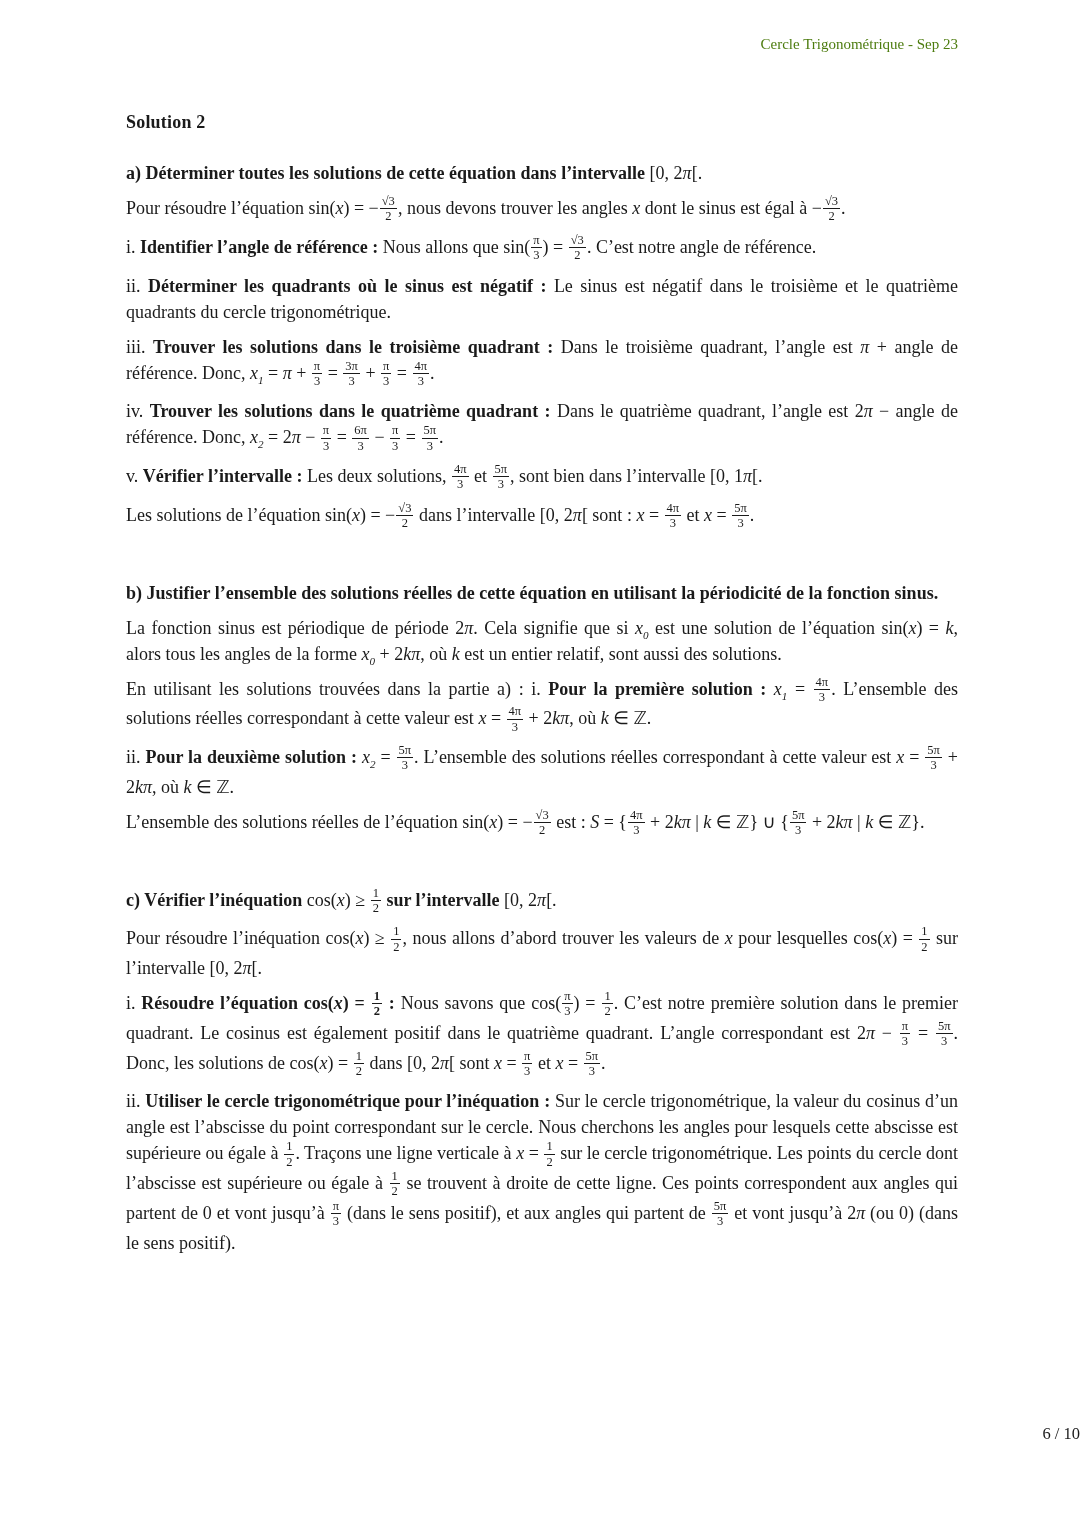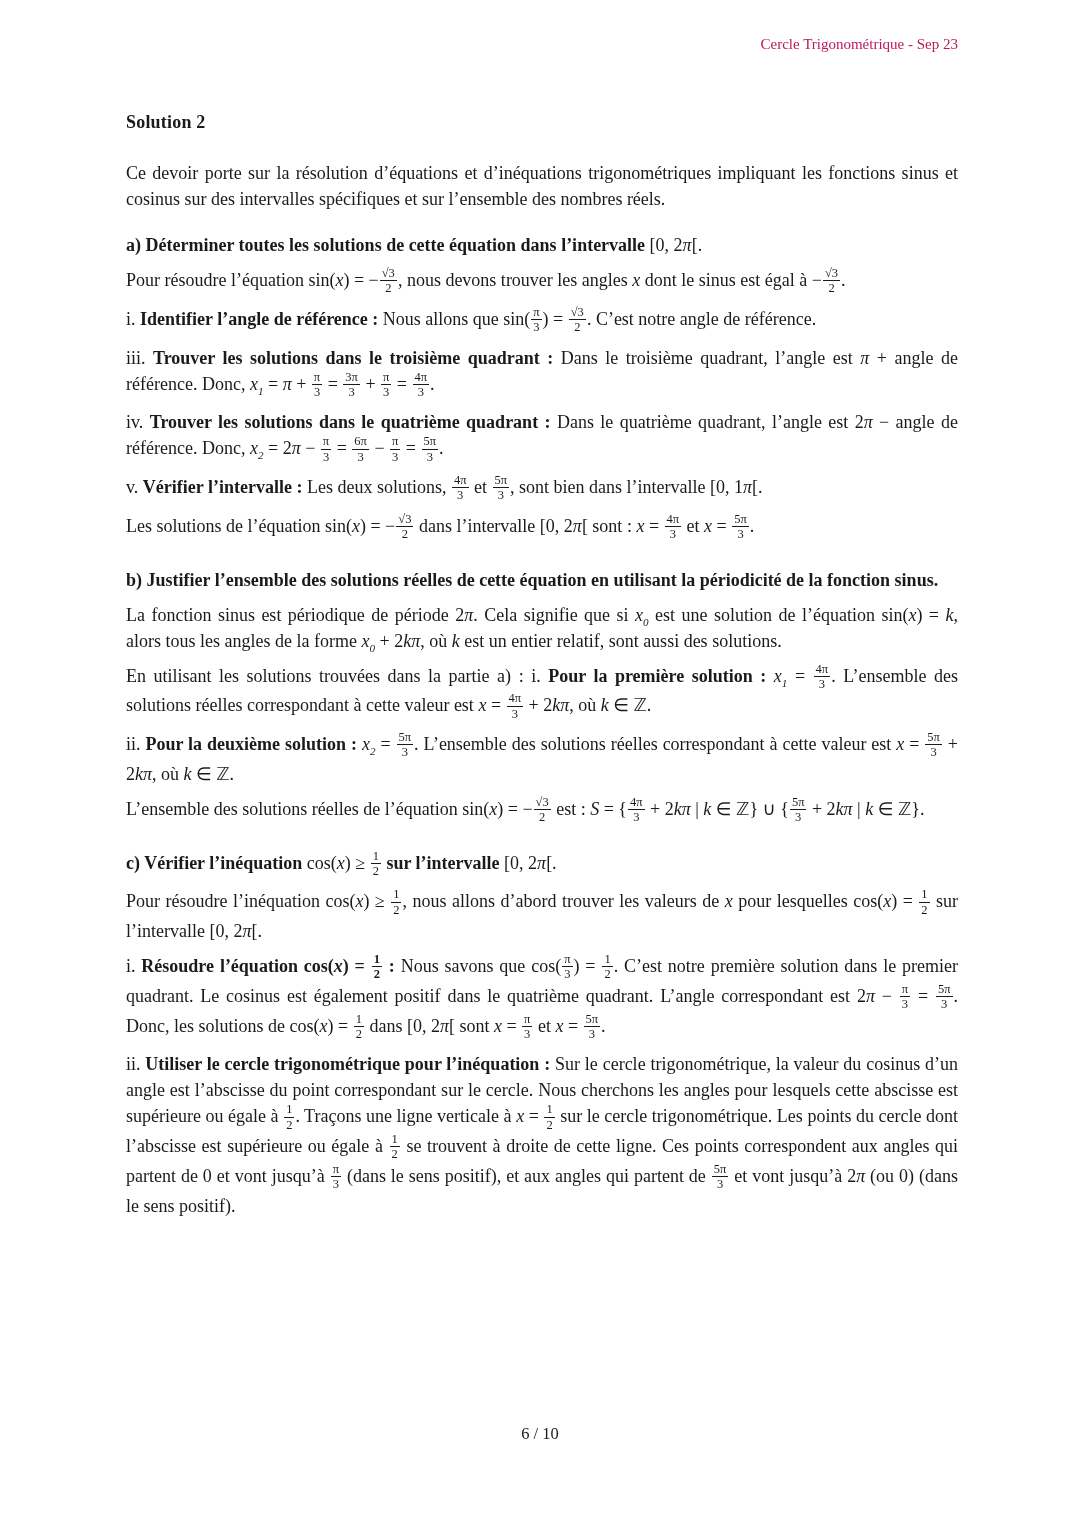--- a/index.html
+++ b/index.html
@@ -8,78 +8,78 @@
     width:1080px;height:1527px;
     background:#ffffff;
     color:#1a1a1a;
     font-family:"Liberation Serif", serif;
     overflow:hidden;
   }
   .header{
     position:absolute;
     top:36px; right:122px;
     font-size:15px;
-    color:#be185d;
+    color:#4d7c0f;
   }
   .content{
     position:absolute;
     top:112px; left:126px;
     width:832px;
   }
   .title{
     font-size:18px;
     font-weight:bold;
     margin:0 0 27px 0;
     letter-spacing:0.2px;
   }
   .para{
     font-size:18px;
     line-height:26px;
     text-align:justify;
     margin:0 0 9px 0;
   }
-  .para.section-gap{ margin-top:24px; }
+  .para.section-gap{ margin-top:48px; }
   .b{ font-weight:bold; }
   .it{ font-style:italic; }
   sub{ font-size:0.62em; line-height:0; }
   .frac{
     display:inline-block;
     vertical-align:middle;
     text-align:center;
     font-size:12.5px;
     line-height:1.15;
     padding:0 1px;
     transform:translateY(-1px);
   }
   .frac .num{ display:block; border-bottom:1px solid #1a1a1a; padding:0 2px; }
   .frac .den{ display:block; padding:0 2px; }
   .frac.fb{ font-weight:bold; }
   .footer{
     position:absolute;
     top:1424px; left:0; width:100%;
-    text-align:center;
+    text-align:right;
     font-size:16.5px;
   }
 </style>
 </head>
 <body>
 
 <div class="page">
 
   <div class="header">Cercle Trigonométrique - Sep 23</div>
 
   <div class="content">
 
     <h1 class="title">Solution 2</h1>
 
-    <p class="para"><span>Ce devoir porte sur la résolution d’équations et d’inéquations trigonométriques impliquant les fonctions sinus et cosinus sur des intervalles spécifiques et sur l’ensemble des nombres réels.</span></p>
 
     <p class="para" style="margin-top:20px"><span class="b">a) Déterminer toutes les solutions de cette équation dans l’intervalle </span><span>[0, 2</span><span class="it">π</span><span>[.</span></p>
     <p class="para"><span>Pour résoudre l’équation sin(</span><span class="it">x</span><span>) = −</span><span class="frac"><span class="num">√3</span><span class="den">2</span></span><span>, nous devons trouver les angles </span><span class="it">x</span><span> dont le sinus est égal à −</span><span class="frac"><span class="num">√3</span><span class="den">2</span></span><span>.</span></p>
     <p class="para"><span>i. </span><span class="b">Identifier l’angle de référence :</span><span> Nous allons que sin(</span><span class="frac"><span class="num">π</span><span class="den">3</span></span><span>) = </span><span class="frac"><span class="num">√3</span><span class="den">2</span></span><span>. C’est notre angle de référence.</span></p>
+    <p class="para"><span>ii. </span><span class="b">Déterminer les quadrants où le sinus est négatif :</span><span> Le sinus est négatif dans le troisième et le quatrième quadrants du cercle trigonométrique.</span></p>
     <p class="para"><span>iii. </span><span class="b">Trouver les solutions dans le troisième quadrant :</span><span> Dans le troisième quadrant, l’angle est </span><span class="it">π</span><span> + angle de référence. Donc, </span><span class="it">x</span><sub class="it">1</sub><span> = </span><span class="it">π</span><span> + </span><span class="frac"><span class="num">π</span><span class="den">3</span></span><span> = </span><span class="frac"><span class="num">3π</span><span class="den">3</span></span><span> + </span><span class="frac"><span class="num">π</span><span class="den">3</span></span><span> = </span><span class="frac"><span class="num">4π</span><span class="den">3</span></span><span>.</span></p>
     <p class="para"><span>iv. </span><span class="b">Trouver les solutions dans le quatrième quadrant :</span><span> Dans le quatrième quadrant, l’angle est 2</span><span class="it">π</span><span> − angle de référence. Donc, </span><span class="it">x</span><sub class="it">2</sub><span> = 2</span><span class="it">π</span><span> − </span><span class="frac"><span class="num">π</span><span class="den">3</span></span><span> = </span><span class="frac"><span class="num">6π</span><span class="den">3</span></span><span> − </span><span class="frac"><span class="num">π</span><span class="den">3</span></span><span> = </span><span class="frac"><span class="num">5π</span><span class="den">3</span></span><span>.</span></p>
     <p class="para"><span>v. </span><span class="b">Vérifier l’intervalle :</span><span> Les deux solutions, </span><span class="frac"><span class="num">4π</span><span class="den">3</span></span><span> et </span><span class="frac"><span class="num">5π</span><span class="den">3</span></span><span>, sont bien dans l’intervalle [0, 1</span><span class="it">π</span><span>[.</span></p>
     <p class="para"><span>Les solutions de l’équation sin(</span><span class="it">x</span><span>) = −</span><span class="frac"><span class="num">√3</span><span class="den">2</span></span><span> dans l’intervalle [0, 2</span><span class="it">π</span><span>[ sont : </span><span class="it">x</span><span> = </span><span class="frac"><span class="num">4π</span><span class="den">3</span></span><span> et </span><span class="it">x</span><span> = </span><span class="frac"><span class="num">5π</span><span class="den">3</span></span><span>.</span></p>
 
     <p class="para section-gap"><span class="b">b) Justifier l’ensemble des solutions réelles de cette équation en utilisant la périodicité de la fonction sinus.</span></p>
     <p class="para"><span>La fonction sinus est périodique de période 2</span><span class="it">π</span><span>. Cela signifie que si </span><span class="it">x</span><sub class="it">0</sub><span> est une solution de l’équation sin(</span><span class="it">x</span><span>) = </span><span class="it">k</span><span>, alors tous les angles de la forme </span><span class="it">x</span><sub class="it">0</sub><span> + 2</span><span class="it">kπ</span><span>, où </span><span class="it">k</span><span> est un entier relatif, sont aussi des solutions.</span></p>
     <p class="para"><span>En utilisant les solutions trouvées dans la partie a) : i. </span><span class="b">Pour la première solution :</span><span> </span><span class="it">x</span><sub class="it">1</sub><span> = </span><span class="frac"><span class="num">4π</span><span class="den">3</span></span><span>. L’ensemble des solutions réelles correspondant à cette valeur est </span><span class="it">x</span><span> = </span><span class="frac"><span class="num">4π</span><span class="den">3</span></span><span> + 2</span><span class="it">kπ</span><span>, où </span><span class="it">k</span><span> ∈ ℤ.</span></p>
     <p class="para"><span>ii. </span><span class="b">Pour la deuxième solution :</span><span> </span><span class="it">x</span><sub class="it">2</sub><span> = </span><span class="frac"><span class="num">5π</span><span class="den">3</span></span><span>. L’ensemble des solutions réelles correspondant à cette valeur est </span><span class="it">x</span><span> = </span><span class="frac"><span class="num">5π</span><span class="den">3</span></span><span> + 2</span><span class="it">kπ</span><span>, où </span><span class="it">k</span><span> ∈ ℤ.</span></p>
     <p class="para"><span>L’ensemble des solutions réelles de l’équation sin(</span><span class="it">x</span><span>) = −</span><span class="frac"><span class="num">√3</span><span class="den">2</span></span><span> est : </span><span class="it">S</span><span> = {</span><span class="frac"><span class="num">4π</span><span class="den">3</span></span><span> + 2</span><span class="it">kπ</span><span> | </span><span class="it">k</span><span> ∈ ℤ} ∪ {</span><span class="frac"><span class="num">5π</span><span class="den">3</span></span><span> + 2</span><span class="it">kπ</span><span> | </span><span class="it">k</span><span> ∈ ℤ}.</span></p>

